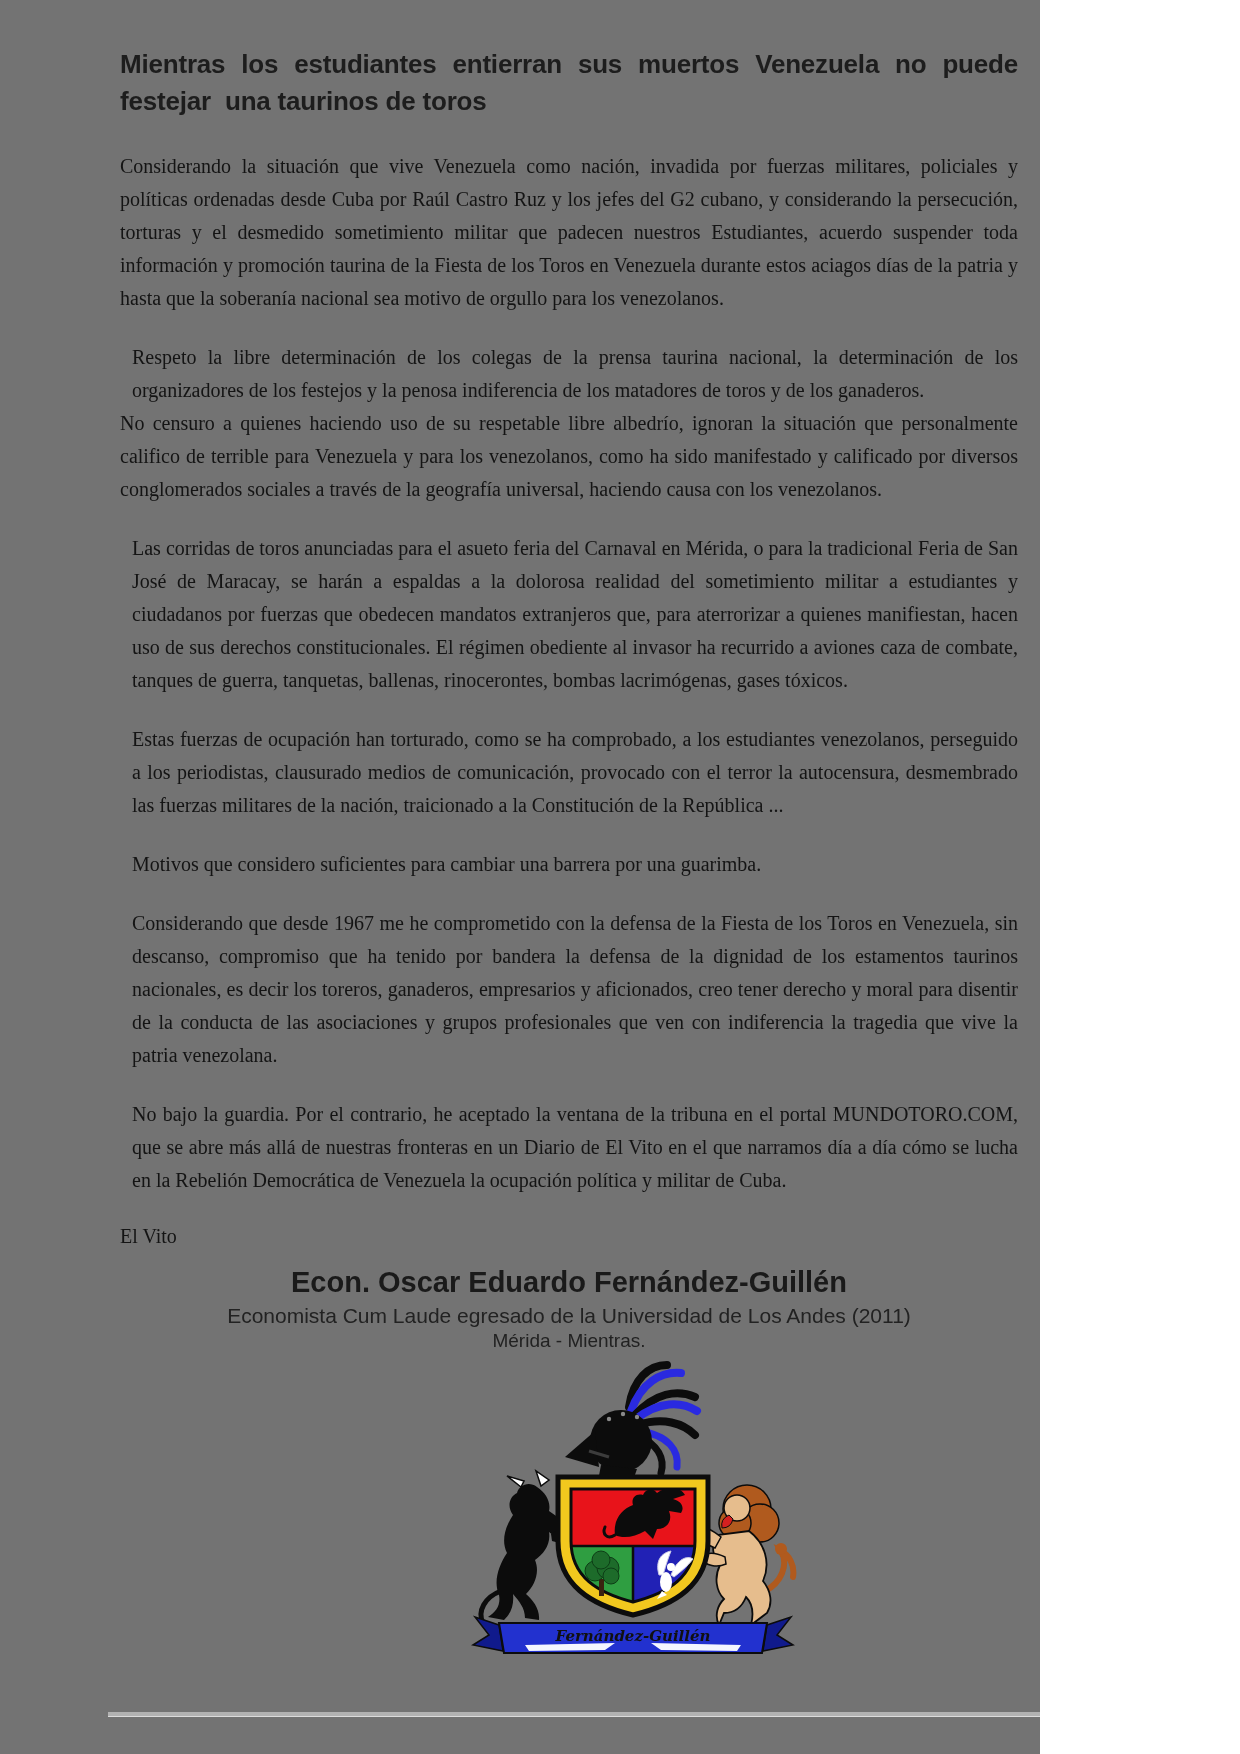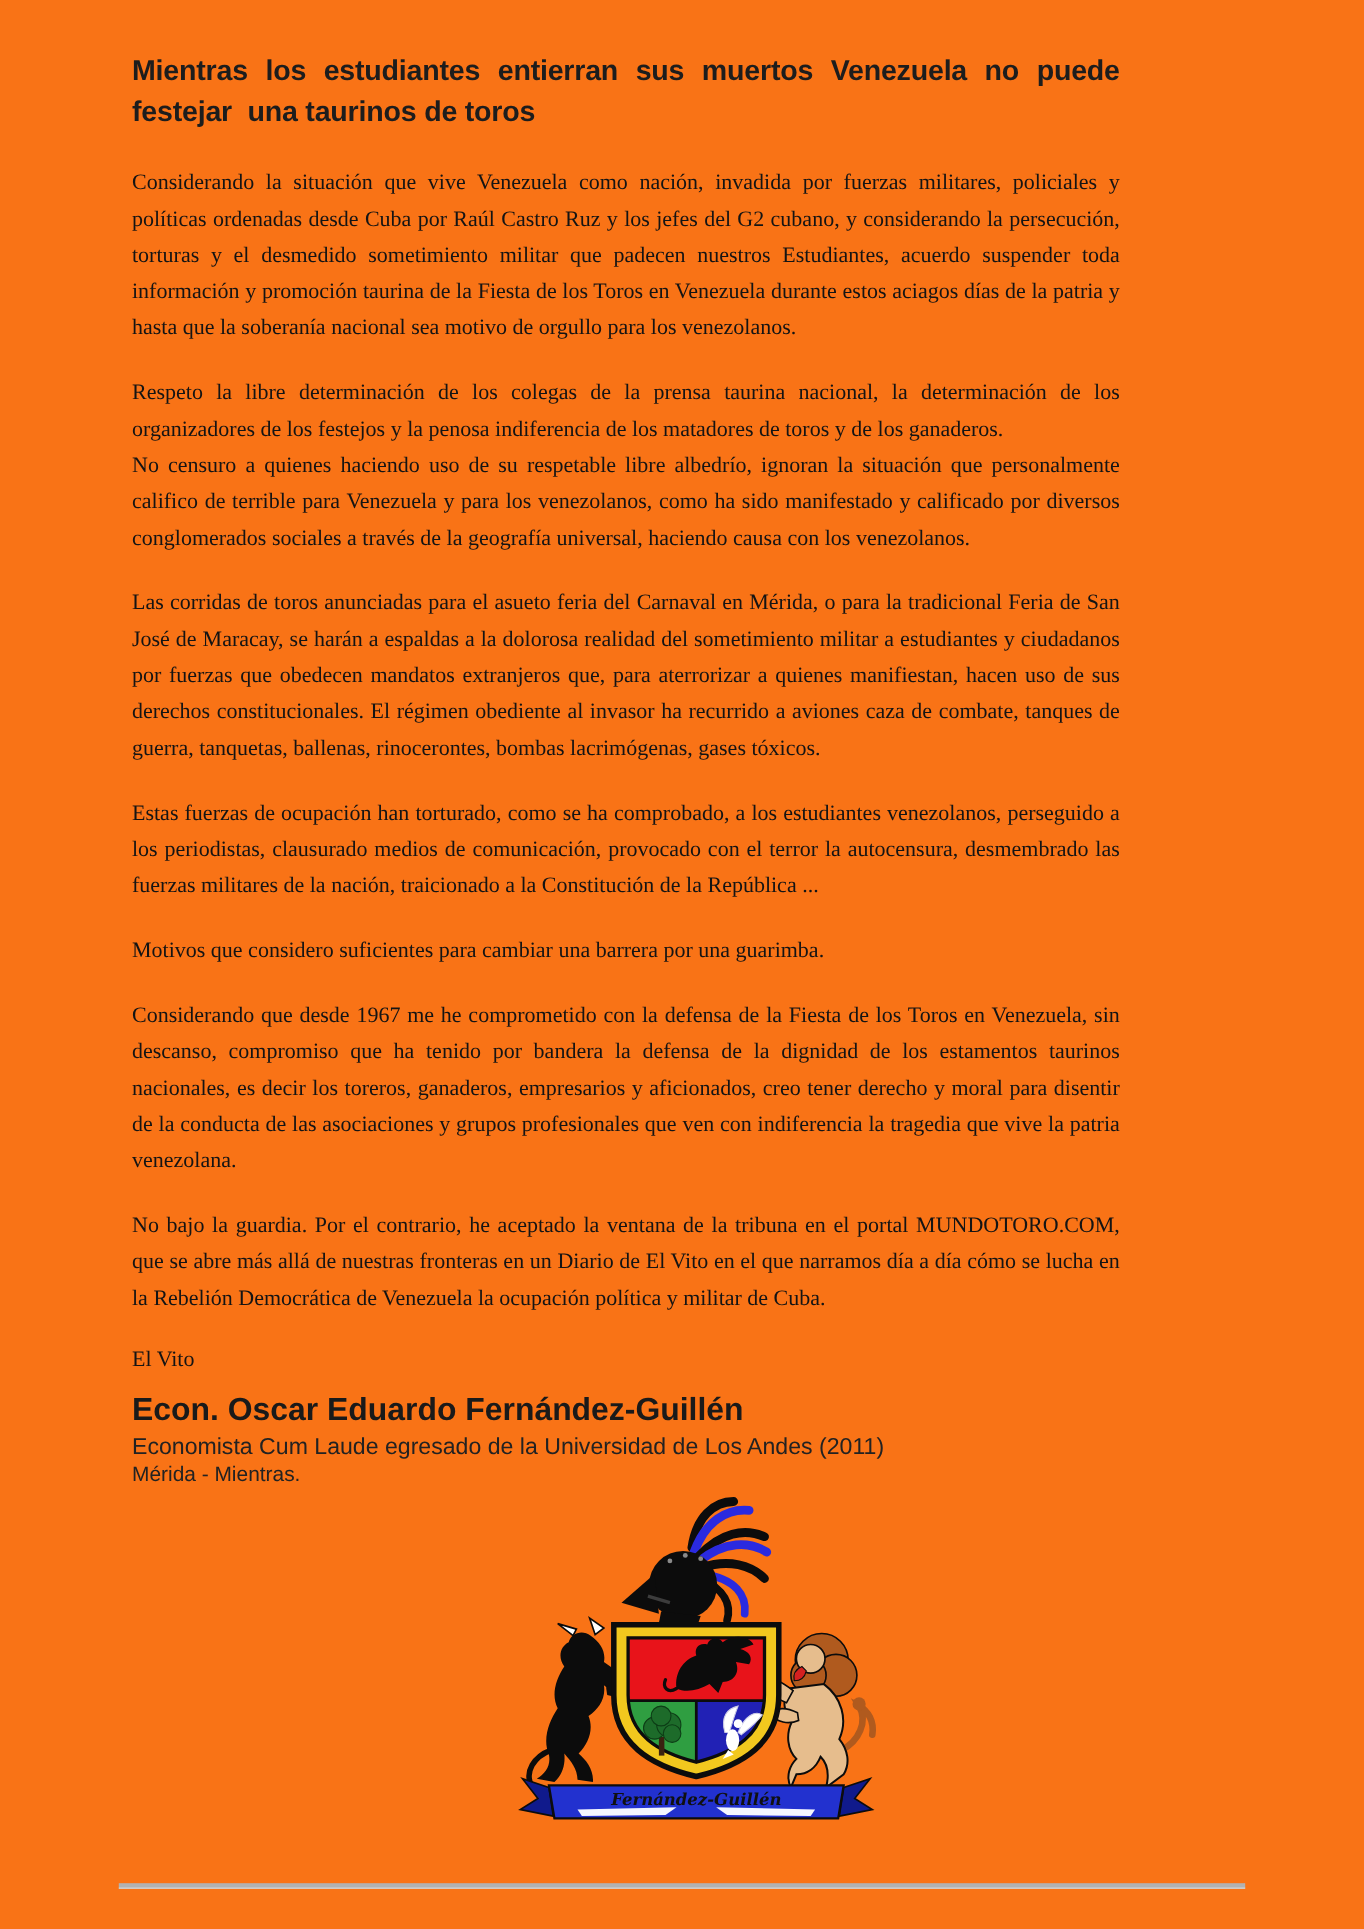--- a/index.html
+++ b/index.html
@@ -1,19 +1,19 @@
 <!DOCTYPE html>
 <html><head>
 <meta charset="utf-8">
 <style>
   html,body{margin:0;padding:0;background:#ffffff;}
   .page{
     position:relative;
-    width:1240px;height:1754px;
-    background:#f97316;
+    width:1040px;height:1754px;
+    background:#737373;
     overflow:hidden;
     font-family:"Liberation Serif", serif;
     color:#141414;
   }
   .content{
     position:absolute;left:120px;top:46px;width:898px;
   }
   .doc-title{
     font-family:"Liberation Sans", sans-serif;
     font-weight:bold;
@@ -22,26 +22,26 @@
     letter-spacing:-0.2px;
     margin-bottom:30px;
   }
   .doc-title .t-line1{ text-align:justify; text-align-last:justify; }
   .doc-title .t-line2{ white-space:pre; }
   .para{
     font-size:20px;line-height:33px;
     text-align:justify;
     margin:0;
   }
-  .p-gap{ margin-top:26px; }
+  .p-gap{ margin-top:26px;margin-left:12px; }
   .sig{
     font-size:20px;line-height:27px;
     margin-top:26px;
   }
-  .author{ text-align:left; margin-top:14px; font-family:"Liberation Sans", sans-serif; }
+  .author{ text-align:center; margin-top:14px; font-family:"Liberation Sans", sans-serif; }
   .author-name{
     font-weight:bold;font-size:29px;line-height:36px;color:#1a1a1a;
   }
   .author-cred{ font-size:21px;line-height:27px;color:#222; margin-top:2px;}
   .author-loc{ font-size:19px;line-height:24px;color:#222; }
   .crest-wrap{ width:898px; margin-top:6px; text-align:center; }
   .crest-svg{ display:inline-block; transform:translateX(64px); }
   .ribbon-text{
     font-family:"DejaVu Serif", serif;
     font-weight:bold; font-style:italic;

